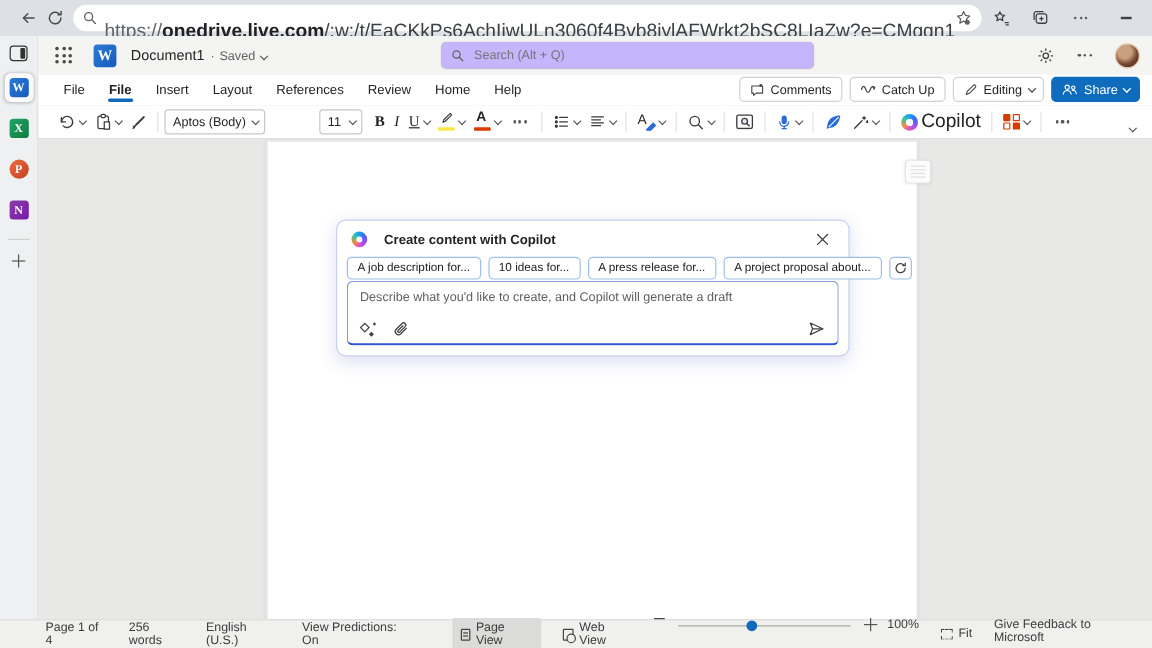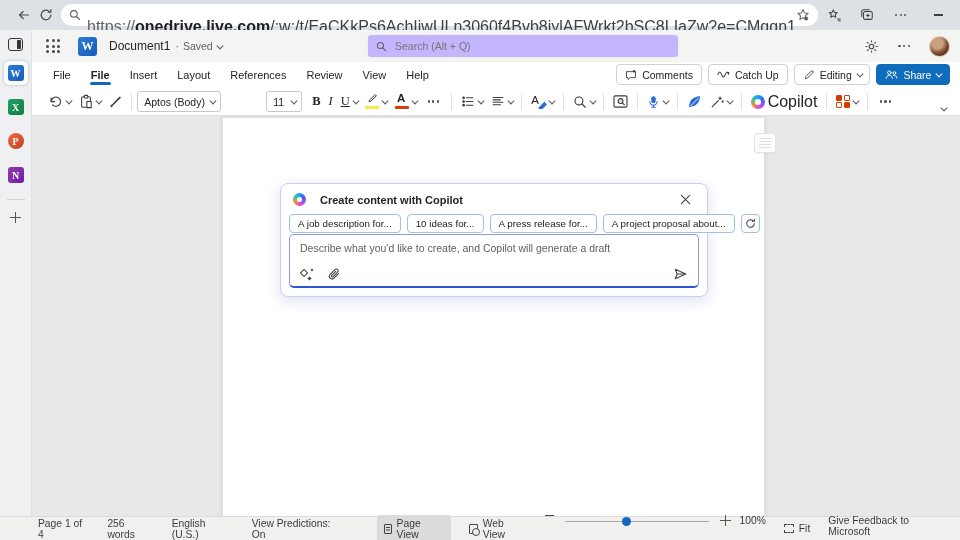--- a/index.html
+++ b/index.html
@@ -272,21 +272,21 @@
   </div>
 
   <div class="command-bar">
     <div class="tabs">
       <div class="tab">File</div>
       <div class="tab active">File</div>
       <div class="tab">Insert</div>
       <div class="tab">Layout</div>
       <div class="tab">References</div>
       <div class="tab">Review</div>
-      <div class="tab">View</div>
+      <div class="tab">Home</div>
       <div class="tab">Help</div>
     </div>
     <div class="cmd-right">
       <div class="pillbtn">
         <svg class="svgic" width="12" height="12" viewBox="0 0 16 16" fill="none" stroke="#444" stroke-width="1.2" stroke-linejoin="round">
             <path d="M2 3.5h12v8H7l-3 2.5v-2.5H2z"></path>
             <circle cx="12" cy="3" r="1.6" fill="#444" stroke="none"></circle>
           </svg>
         <span>Comments</span>
       </div>

